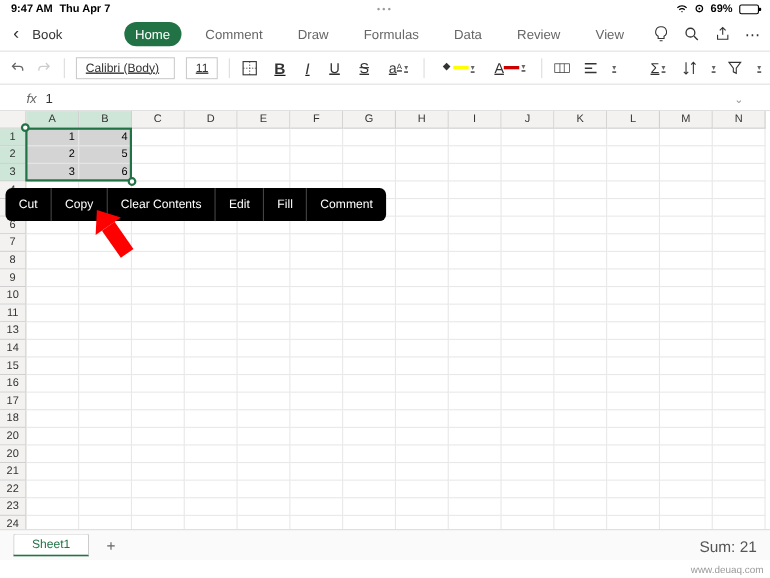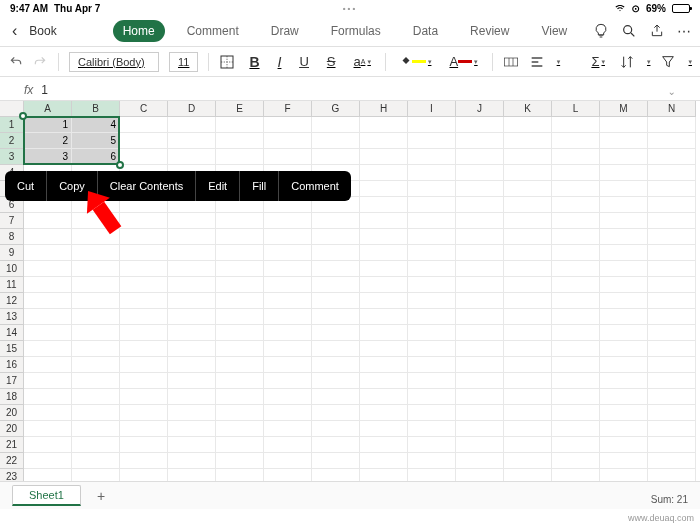--- a/index.html
+++ b/index.html
@@ -64,21 +64,21 @@
   .ctx-item { color: #fff; font-size: 11px; padding: 0 12px; display: flex; align-items: center; border-right: 1px solid #444; cursor: pointer; }
   .ctx-item:last-child { border-right: none; }
   
   .arrow { position: absolute; }
   .arrow-body { width: 30px; height: 14px; background: #f00; }
   .arrow-head { width: 0; height: 0; border-right: 18px solid #f00; border-top: 14px solid transparent; border-bottom: 14px solid transparent; position: absolute; left: -18px; top: -7px; }
   
   .sheet-tabs { position: absolute; bottom: 16px; left: 0; right: 0; display: flex; align-items: center; padding: 4px 12px; border-top: 1px solid #ddd; background: #fafafa; height: 28px; }
   .sheet-tab { background: #fff; border: 1px solid #ccc; border-bottom: 2px solid #217346; padding: 3px 16px; font-size: 11px; color: #217346; border-radius: 2px 2px 0 0; }
   .add-sheet { margin-left: 8px; font-size: 14px; color: #666; padding: 2px 8px; }
-  .sum-text { position: absolute; right: 12px; bottom: 20px; font-size: 10px; color: #555; }
+  .sum-text { position: absolute; right: 12px; bottom: 20px; font-size: 14px; color: #555; }
   .watermark { position: absolute; right: 6px; bottom: 2px; font-size: 9px; color: #999; }
 </style>
 </head>
 <body>
 
 <div class="status-bar">
   <div class="status-left">
     <span>9:47 AM</span>
     <span>Thu Apr 7</span>
   </div>
@@ -383,37 +383,20 @@
         <div class="cell"></div>
         <div class="cell"></div>
         <div class="cell"></div>
         <div class="cell"></div>
         <div class="cell"></div>
         <div class="cell"></div>
         <div class="cell"></div>
         <div class="cell"></div>
       </div>
       <div class="row">
-        <div class="row-h">12</div>
-        <div class="cell"></div>
-        <div class="cell"></div>
-        <div class="cell"></div>
-        <div class="cell"></div>
-        <div class="cell"></div>
-        <div class="cell"></div>
-        <div class="cell"></div>
-        <div class="cell"></div>
-        <div class="cell"></div>
-        <div class="cell"></div>
-        <div class="cell"></div>
-        <div class="cell"></div>
-        <div class="cell"></div>
-        <div class="cell"></div>
-      </div>
-      <div class="row">
         <div class="row-h">13</div>
         <div class="cell"></div>
         <div class="cell"></div>
         <div class="cell"></div>
         <div class="cell"></div>
         <div class="cell"></div>
         <div class="cell"></div>
         <div class="cell"></div>
         <div class="cell"></div>
         <div class="cell"></div>

